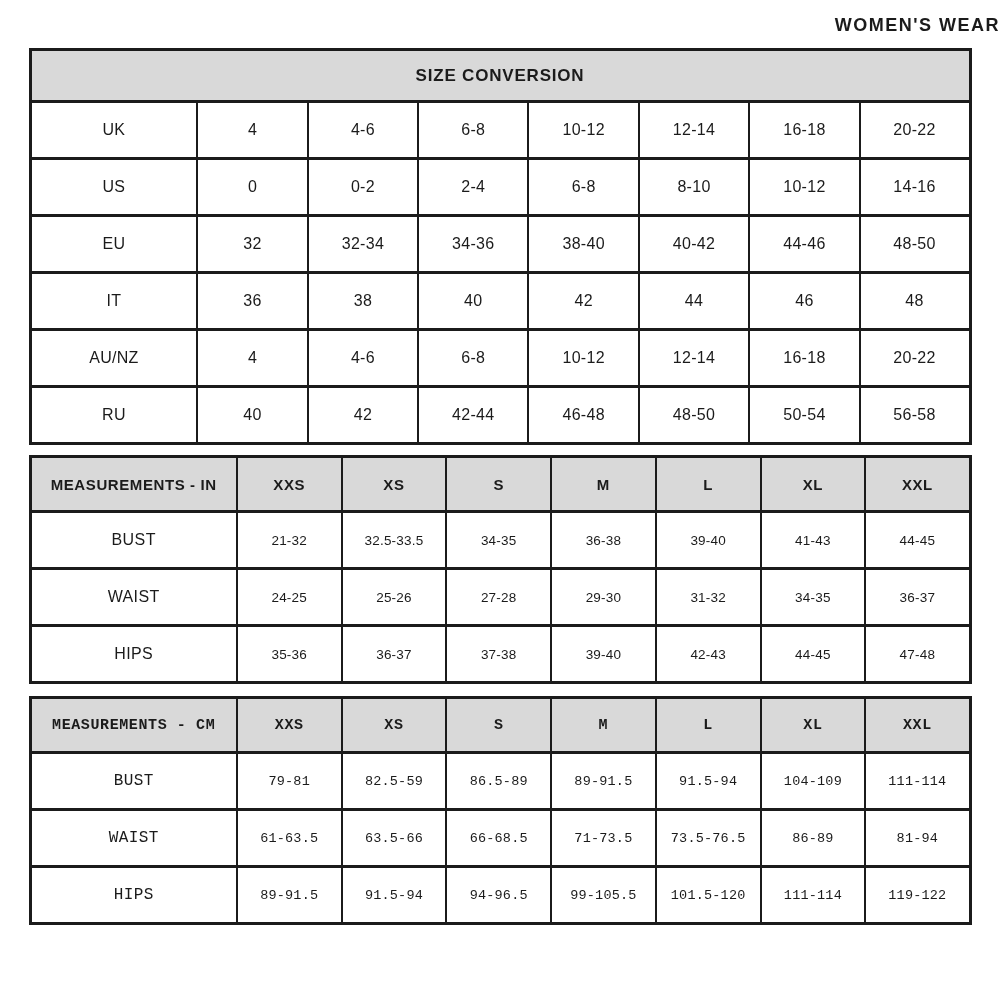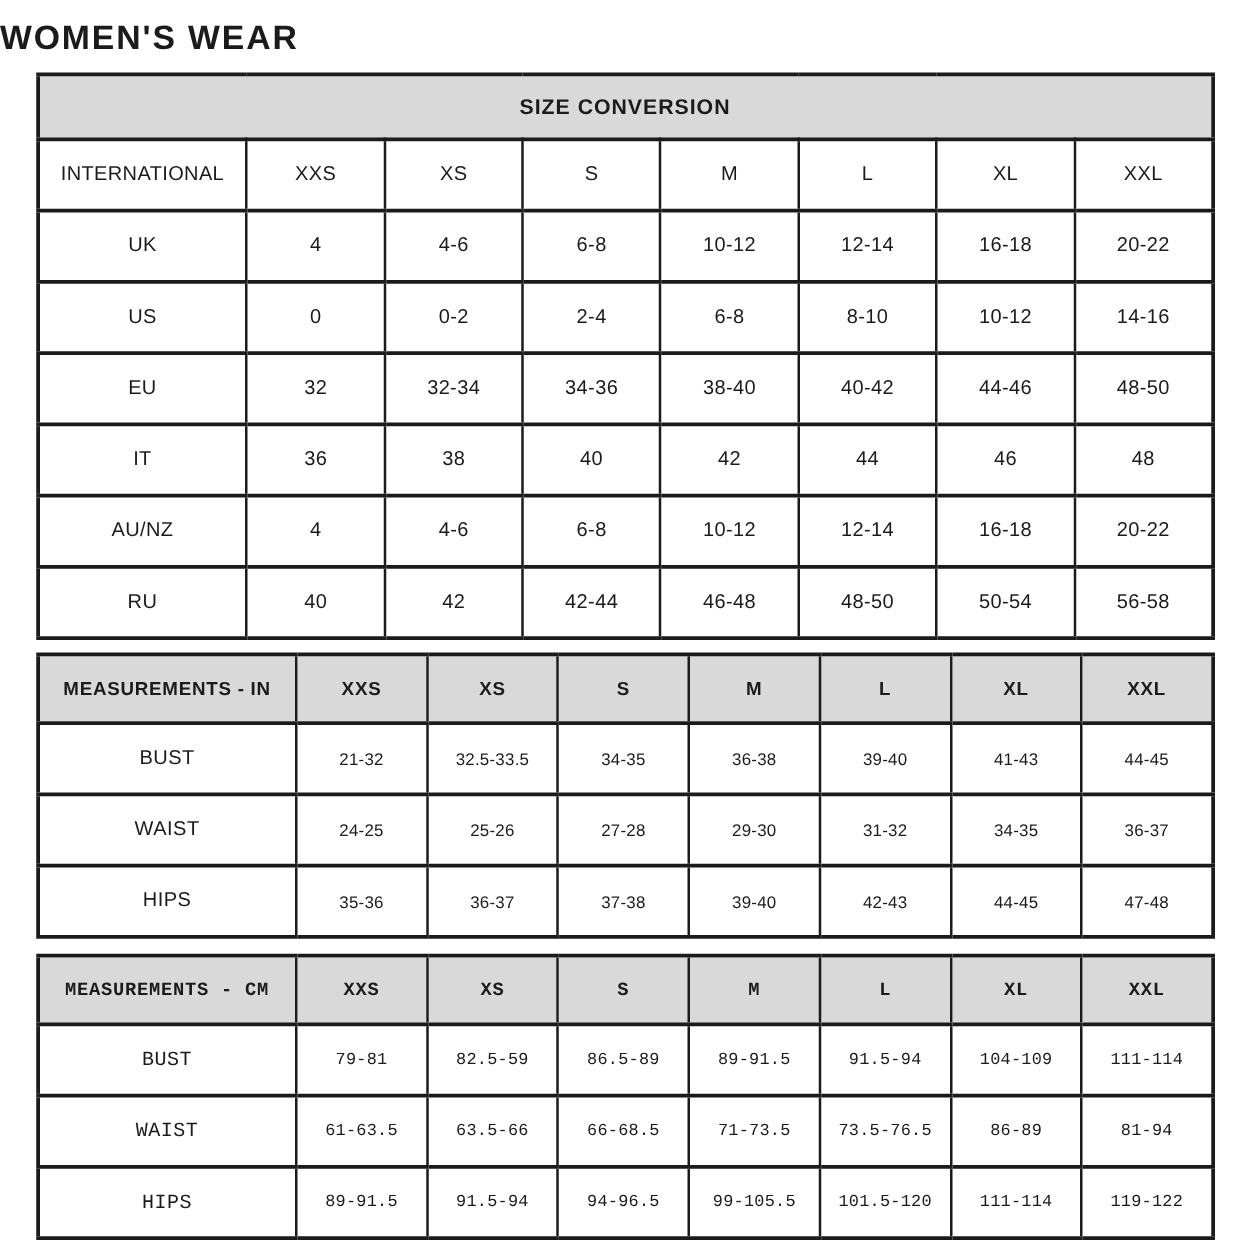--- a/index.html
+++ b/index.html
@@ -6,22 +6,22 @@
   html, body {
     margin: 0;
     padding: 0;
     width: 1000px;
     height: 1000px;
     background: #ffffff;
     font-family: "Liberation Sans", sans-serif;
     color: #1b1b1b;
   }
   .page-title {
-    text-align: left;
-    font-size: 27px;
+    text-align: right;
+    font-size: 18px;
     font-weight: 700;
     letter-spacing: 1.5px;
     padding: 15px 0 12px 0;
   }
   .tables {
     width: 943px;
     margin: 0 auto;
   }
   table {
     width: 100%;
@@ -78,30 +78,20 @@
         <col style="width:11.74%">
         <col style="width:11.74%">
         <col style="width:11.74%">
         <col style="width:11.74%">
     </colgroup>
     <tbody>
         <tr class="section-head">
       <td colspan="8">SIZE CONVERSION</td>
     </tr>
     <tr>
-      <td>INTERNATIONAL</td>
-      <td>XXS</td>
-      <td>XS</td>
-      <td>S</td>
-      <td>M</td>
-      <td>L</td>
-      <td>XL</td>
-      <td>XXL</td>
-    </tr>
-    <tr>
       <td>UK</td>
       <td>4</td>
       <td>4-6</td>
       <td>6-8</td>
       <td>10-12</td>
       <td>12-14</td>
       <td>16-18</td>
       <td>20-22</td>
     </tr>
     <tr>

